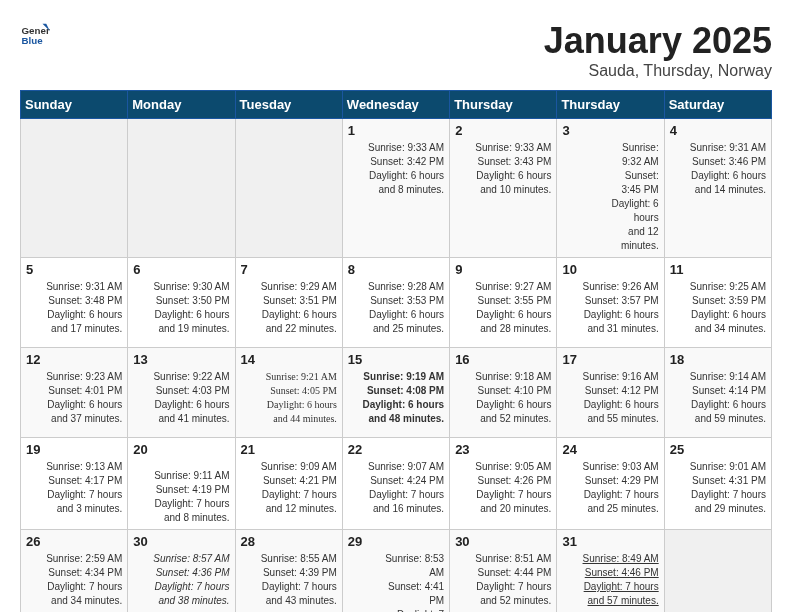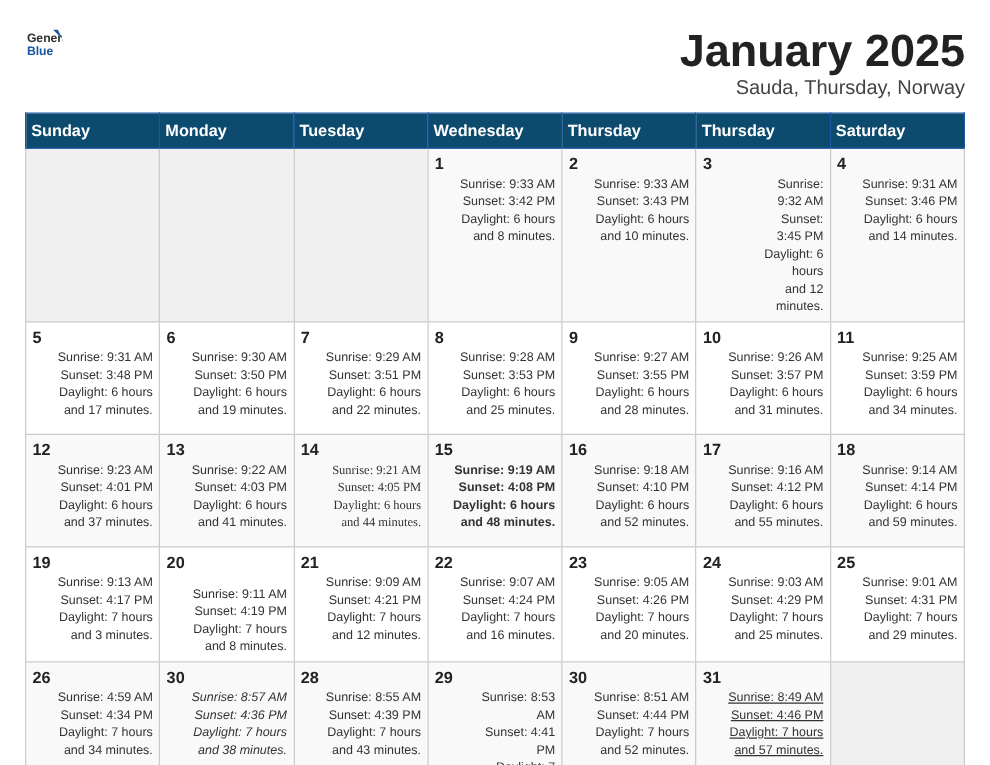--- a/index.html
+++ b/index.html
@@ -289,21 +289,21 @@
           <span class="day-number">25</span>
           <div class="day-info" style="white-space: pre-line;">Sunrise: 9:01 AM
 Sunset: 4:31 PM
 Daylight: 7 hours
 and 29 minutes.</div>
         </td>
       </tr>
       <tr>
         <td>
           <span class="day-number">26</span>
-          <div class="day-info" style="white-space: pre-line;">Sunrise: 4:59 AM
+          <div class="day-info" style="white-space: pre-line;">Sunrise: 2:59 AM
 Sunset: 4:34 PM
 Daylight: 7 hours
 and 34 minutes.</div>
         </td>
         <td>
           <span class="day-number">30</span>
           <div class="day-info" style="white-space: pre-line; font-style: italic;">Sunrise: 8:57 AM
 Sunset: 4:36 PM
 Daylight: 7 hours
 and 38 minutes.</div>

